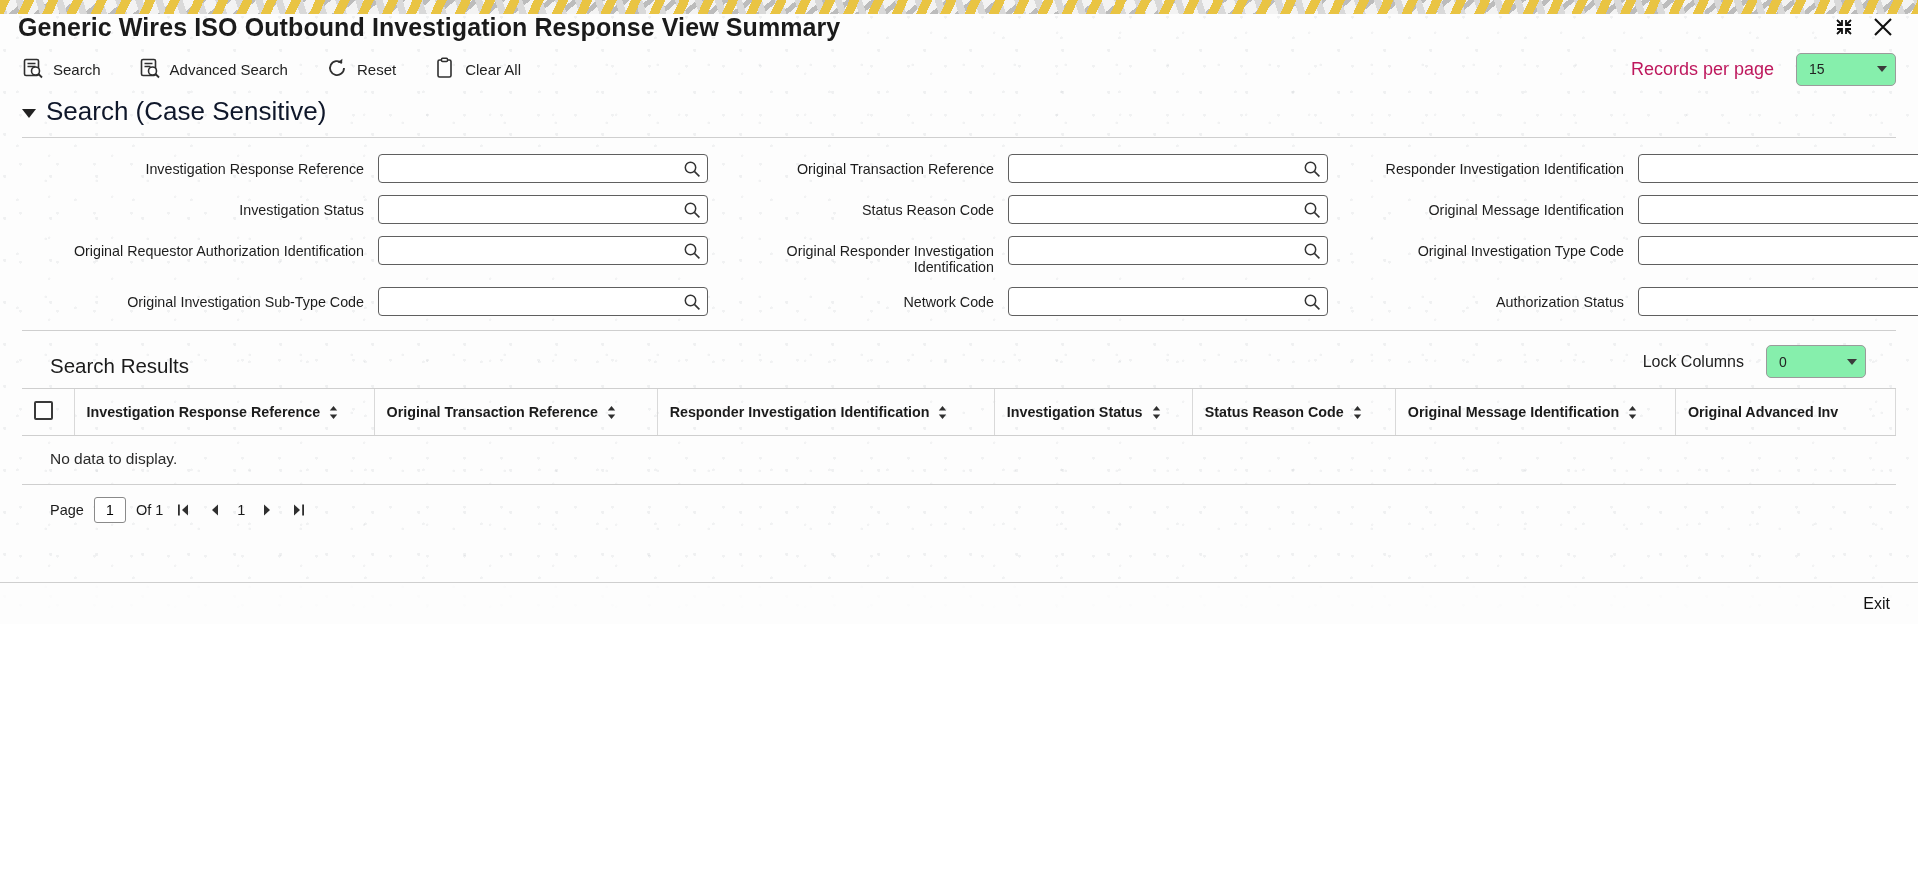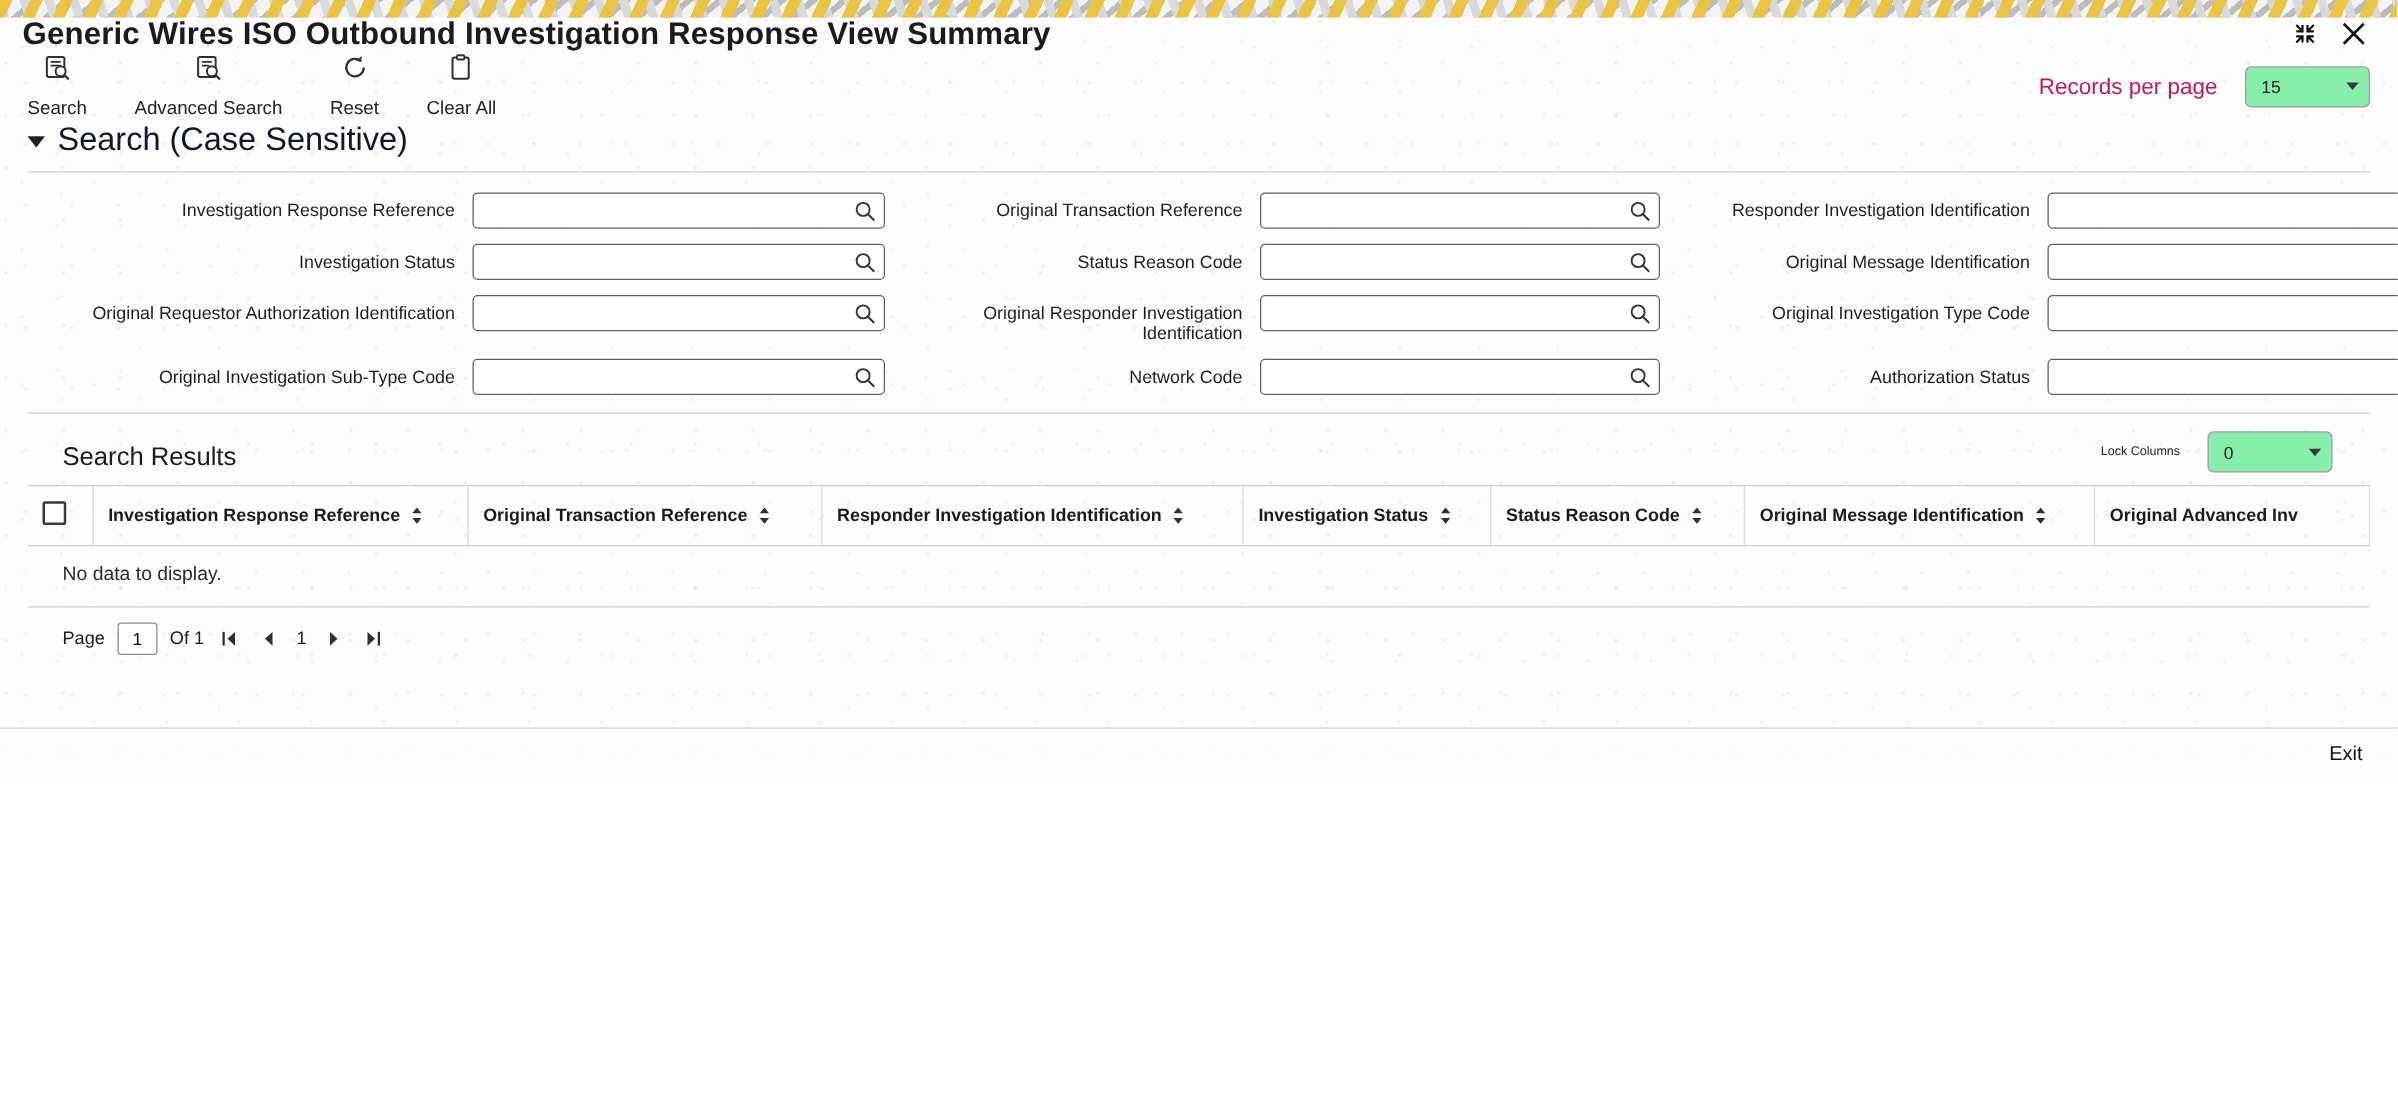--- a/index.html
+++ b/index.html
@@ -66,21 +66,20 @@
     display: flex; align-items: center;
     padding: 6px 22px 4px 22px;
     height: 44px;
   }
   .action {
     display: flex; align-items: center; gap: 9px;
     margin-right: 38px;
     cursor: pointer;
     font-size: 15px;
     color: #222;
-    flex-direction: column;
   }
   .action .lbl { font-size: 15px; }
   .rpp-wrap {
     margin-left: auto;
     display: flex; align-items: center; gap: 22px;
   }
   .rpp-label { font-size: 18px; color: #be185d; }
   .select-box {
     display: flex; align-items: center; justify-content: space-between;
     width: 100px; height: 33px;
@@ -164,21 +163,21 @@
     cursor: pointer;
   }
 
   
   .results-head {
     display: flex; align-items: flex-end;
     padding: 14px 22px 10px 50px;
   }
   .results-title { font-size: 20.5px; color: #1b1b1b; font-weight: 500; }
   .lock-wrap { margin-left: auto; display: flex; align-items: center; gap: 22px; padding-right: 30px;}
-  .lock-label { font-size: 10px; color: #222; }
+  .lock-label { font-size: 16px; color: #222; }
 
   .tablewrap {
     margin: 0 22px;
     border-top: 1px solid #cfcfcf;
     overflow: hidden;
   }
   table.grid {
     width: 100%;
     border-collapse: collapse;
     table-layout: fixed;

